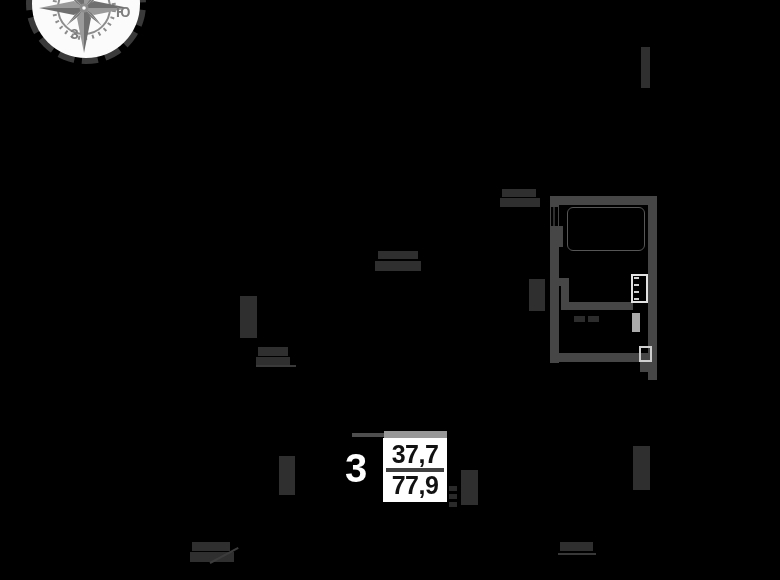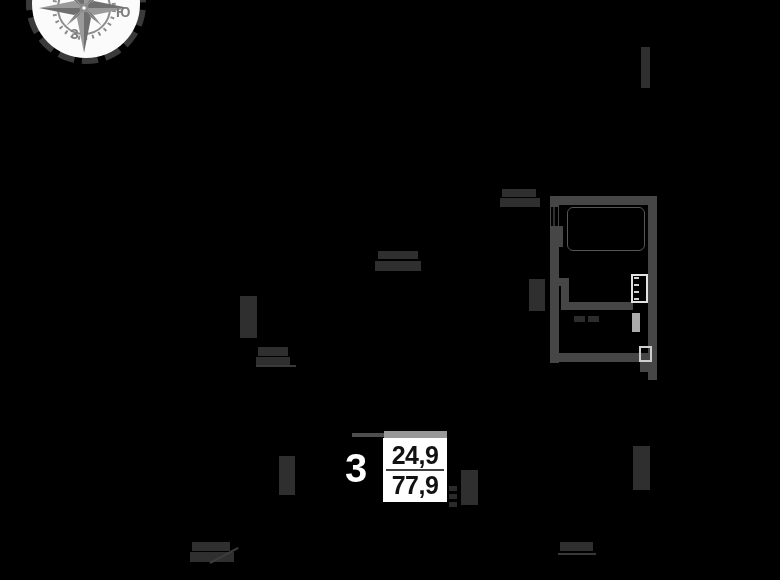--- a/index.html
+++ b/index.html
@@ -59,21 +59,21 @@
   .tk1{top:486px;} .tk2{top:494px;} .tk3{top:502px;}
 
   
   .bar-dim{left:352px;top:433px;width:33px;height:4px;background:#4e4e4e;}
   .bar-light{left:384px;top:431px;width:63px;height:7px;background:#989898;}
   .rooms{left:345px;top:448px;color:#fff;font-size:40px;font-weight:800;line-height:1;}
   .area-box{left:383px;top:438px;width:64px;height:64px;background:#fff;border:3px solid #fff;
     box-sizing:border-box;display:flex;flex-direction:column;}
   .area-row{flex:1;display:flex;align-items:center;justify-content:center;
     color:#111;font-size:25px;font-weight:800;letter-spacing:-.5px;line-height:1;}
-  .area-row + .area-row{border-top:2px solid #404040;}
+  .area-row + .area-row{border-top:4px solid #404040;}
 </style>
 </head>
 <body>
 
 <div class="canvas">
 
   <div class="abs compass-artifacts"></div>
   <div class="abs compass-circle"></div>
   <svg class="abs compass-svg" viewBox="-50 -50 100 100">
     <g transform="rotate(-90)">
@@ -155,17 +155,17 @@
   <div class="sm s11a"></div>
   <div class="sm s11line"></div>
   <div class="tick tk1"></div>
   <div class="tick tk2"></div>
   <div class="tick tk3"></div>
 
   <div class="abs bar-dim"></div>
   <div class="abs bar-light"></div>
   <div class="abs rooms">3</div>
   <div class="abs area-box">
-    <div class="area-row">24,9</div>
+    <div class="area-row">37,7</div>
     <div class="area-row">77,9</div>
   </div>
 
 </div>
 
 </body></html>

